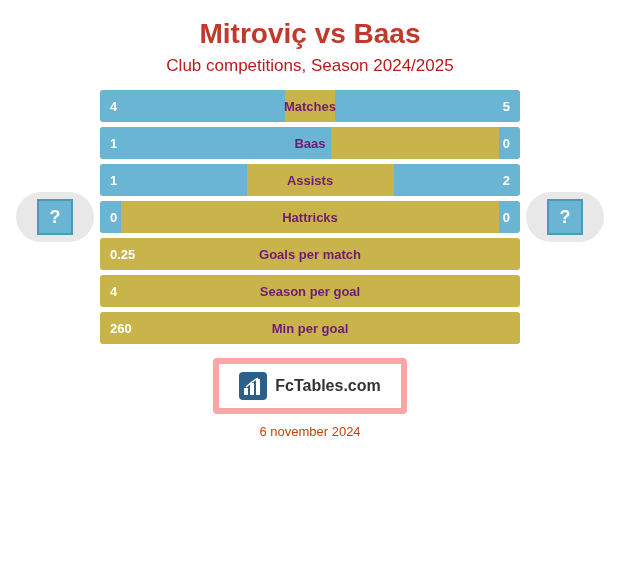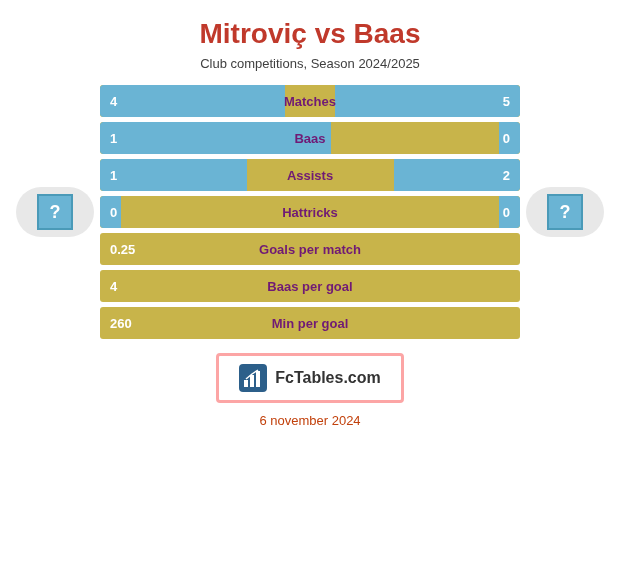--- a/index.html
+++ b/index.html
@@ -26,22 +26,22 @@
     }
 
     .title {
       font-size: 28px;
       font-weight: bold;
       color: #c0392b;
       margin-bottom: 6px;
     }
 
     .subtitle {
-      font-size: 13px;
-      color: #404040;
+      font-size: 17px;
+      color: #b91c1c;
     }
 
     .main-area {
       display: flex;
       flex-direction: row;
       align-items: center;
       width: 100%;
       padding: 0 10px;
       margin-top: 8px;
     }
@@ -152,21 +152,21 @@
 
     .logo-area {
       margin-top: 14px;
       display: flex;
       align-items: center;
       justify-content: center;
     }
 
     .logo-box {
       background: #fff;
-      border: 3px solid #fca5a5;
+      border: 6px solid #fca5a5;
       border-radius: 4px;
       padding: 8px 20px;
       display: flex;
       align-items: center;
       gap: 8px;
     }
 
     .logo-icon {
       width: 28px;
       height: 28px;
@@ -250,21 +250,21 @@
         </div>
         <div class="stat-row">
           <div class="stat-bar-bg">
             <span class="stat-label-left">0.25</span>
             <span class="stat-label-center">Goals per match</span>
           </div>
         </div>
         <div class="stat-row">
           <div class="stat-bar-bg">
             <span class="stat-label-left">4</span>
-            <span class="stat-label-center">Baas per goal</span>
+            <span class="stat-label-center">Season per goal</span>
           </div>
         </div>
         <div class="stat-row">
           <div class="stat-bar-bg">
             <span class="stat-label-left">260</span>
             <span class="stat-label-center">Min per goal</span>
           </div>
         </div>
       </div>
 

